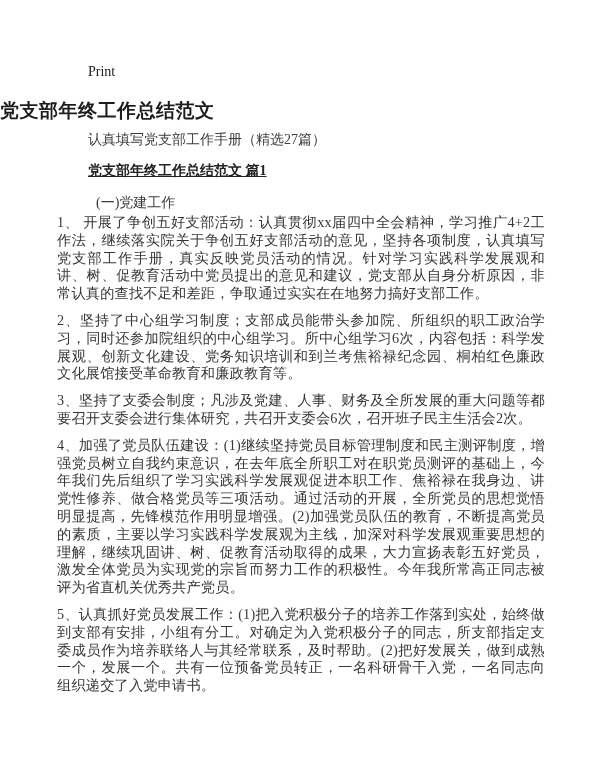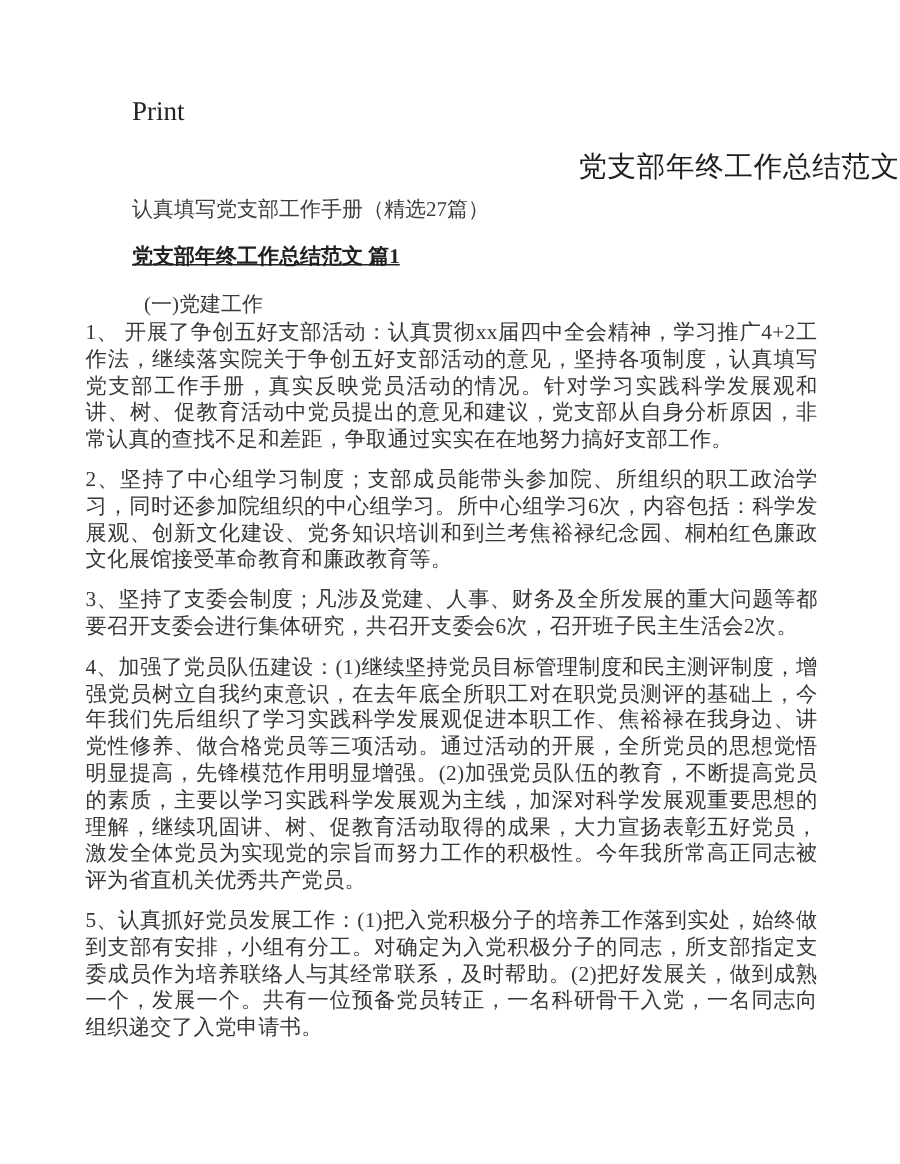--- a/index.html
+++ b/index.html
@@ -12,33 +12,33 @@
     position: relative;
     width: 600px;
     height: 776px;
     background: #ffffff;
     overflow: hidden;
   }
   .print-link {
     position: absolute;
     left: 88px;
     top: 64px;
-    font-size: 18px;
+    font-size: 14px;
     color: #222222;
     cursor: pointer;
     font-family: "Liberation Serif", "DejaVu Serif", serif;
   }
   .doc-title {
     position: absolute;
     left: 0;
     top: 98px;
     width: 600px;
-    text-align: right;
+    text-align: left;
     font-size: 19px;
-    font-weight: normal;
+    font-weight: bold;
     color: #1d1d1d;
     letter-spacing: 0.5px;
   }
   .doc-subtitle {
     position: absolute;
     left: 88px;
     top: 131px;
     font-size: 14px;
     color: #3d3d3d;
   }

